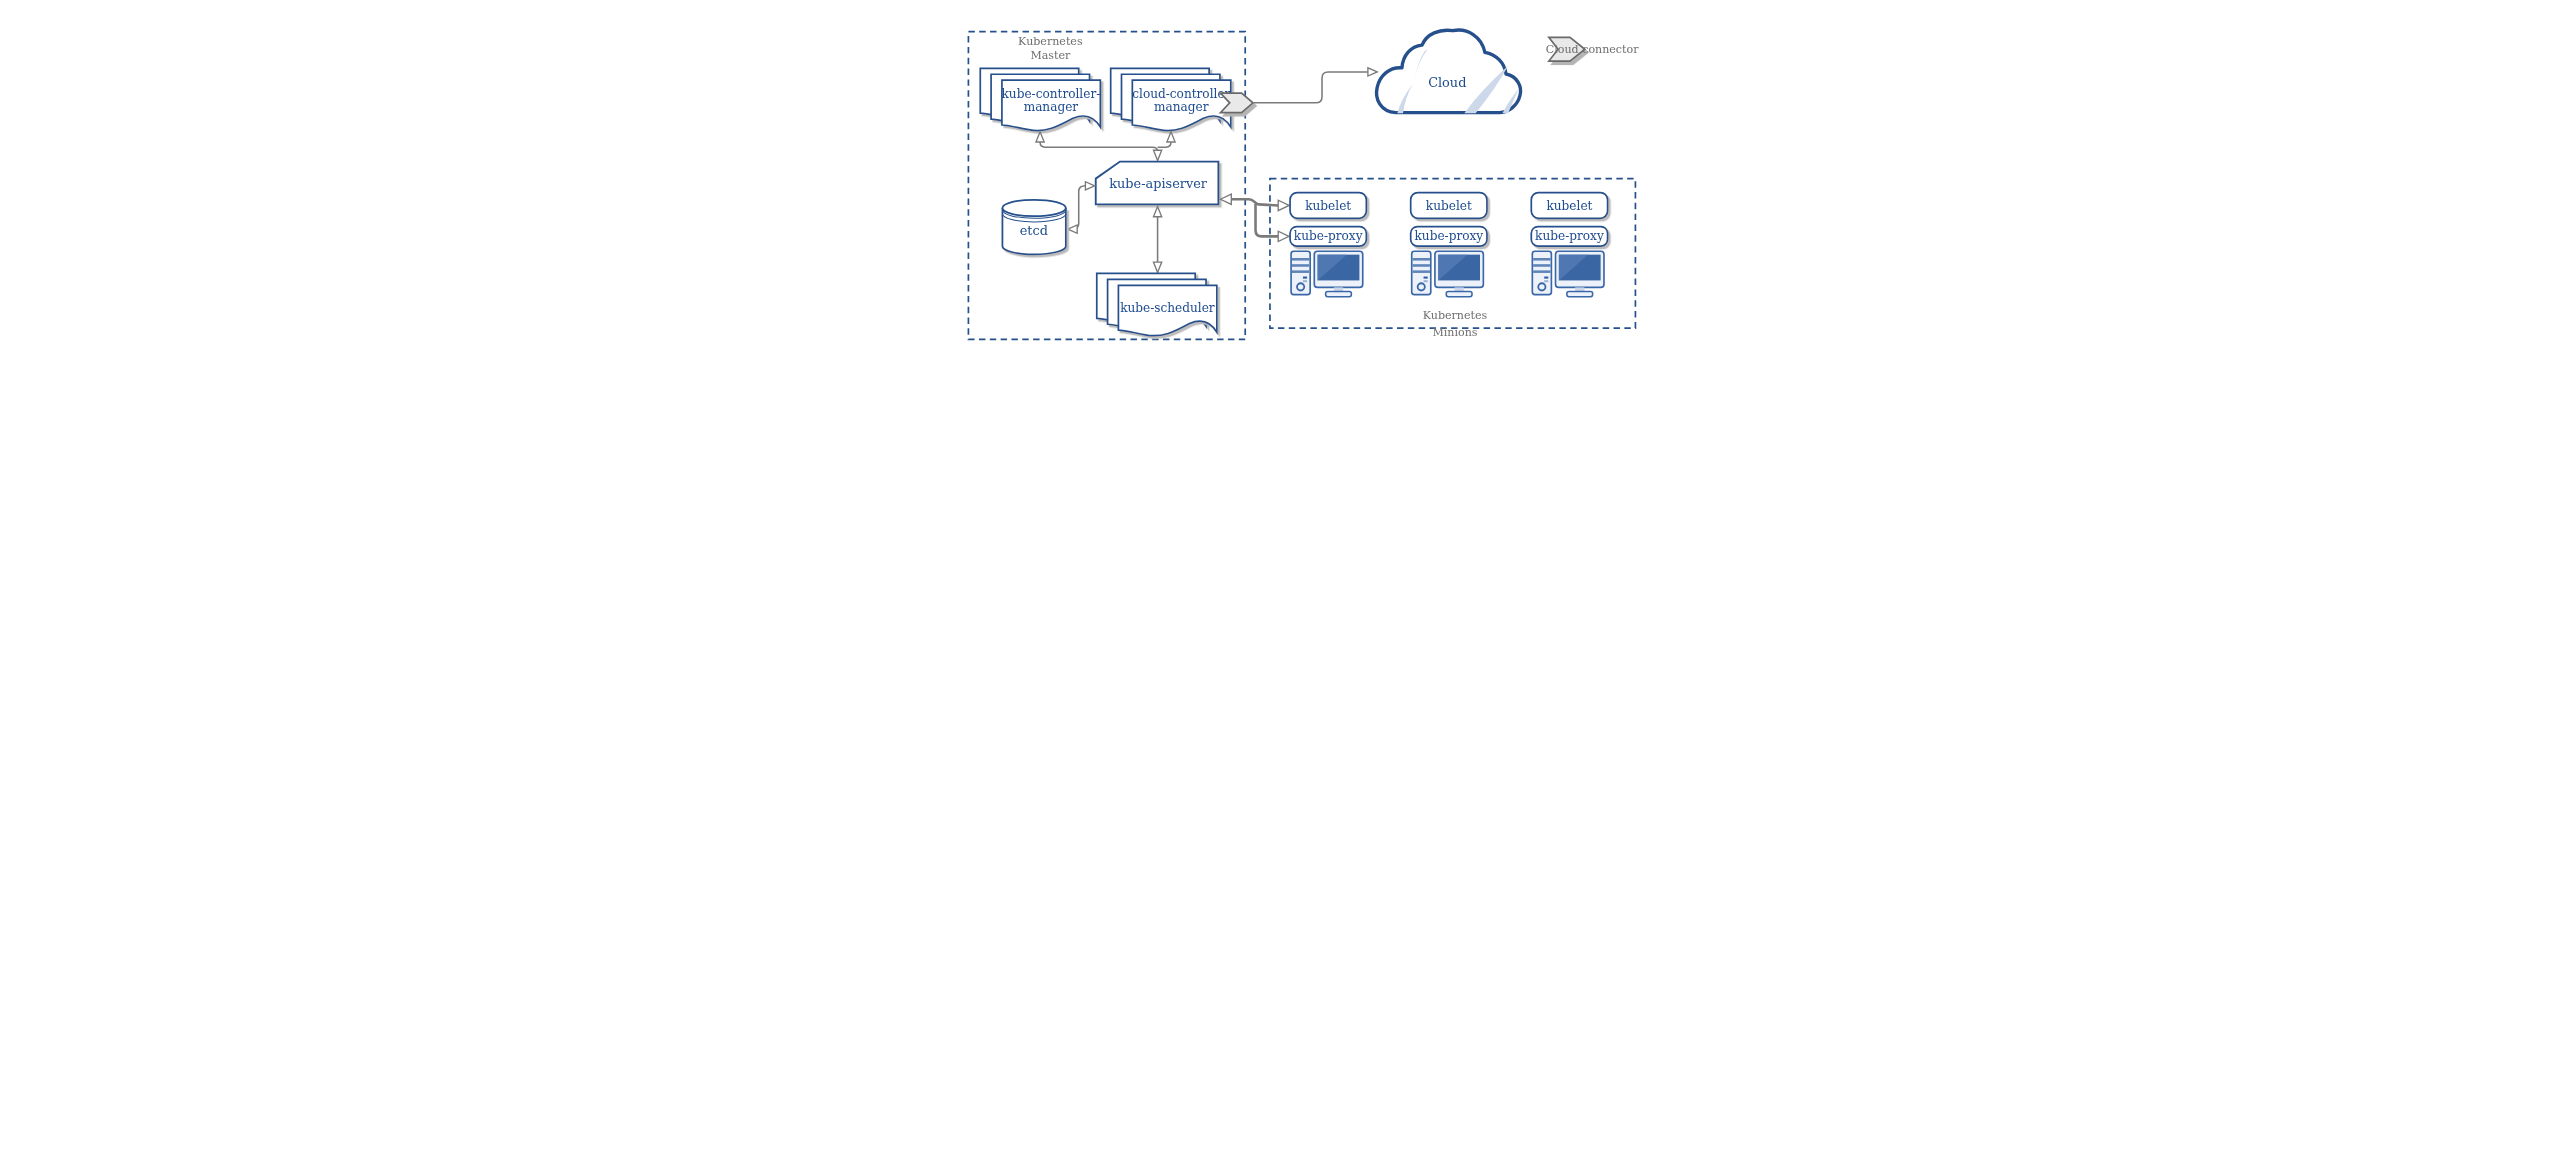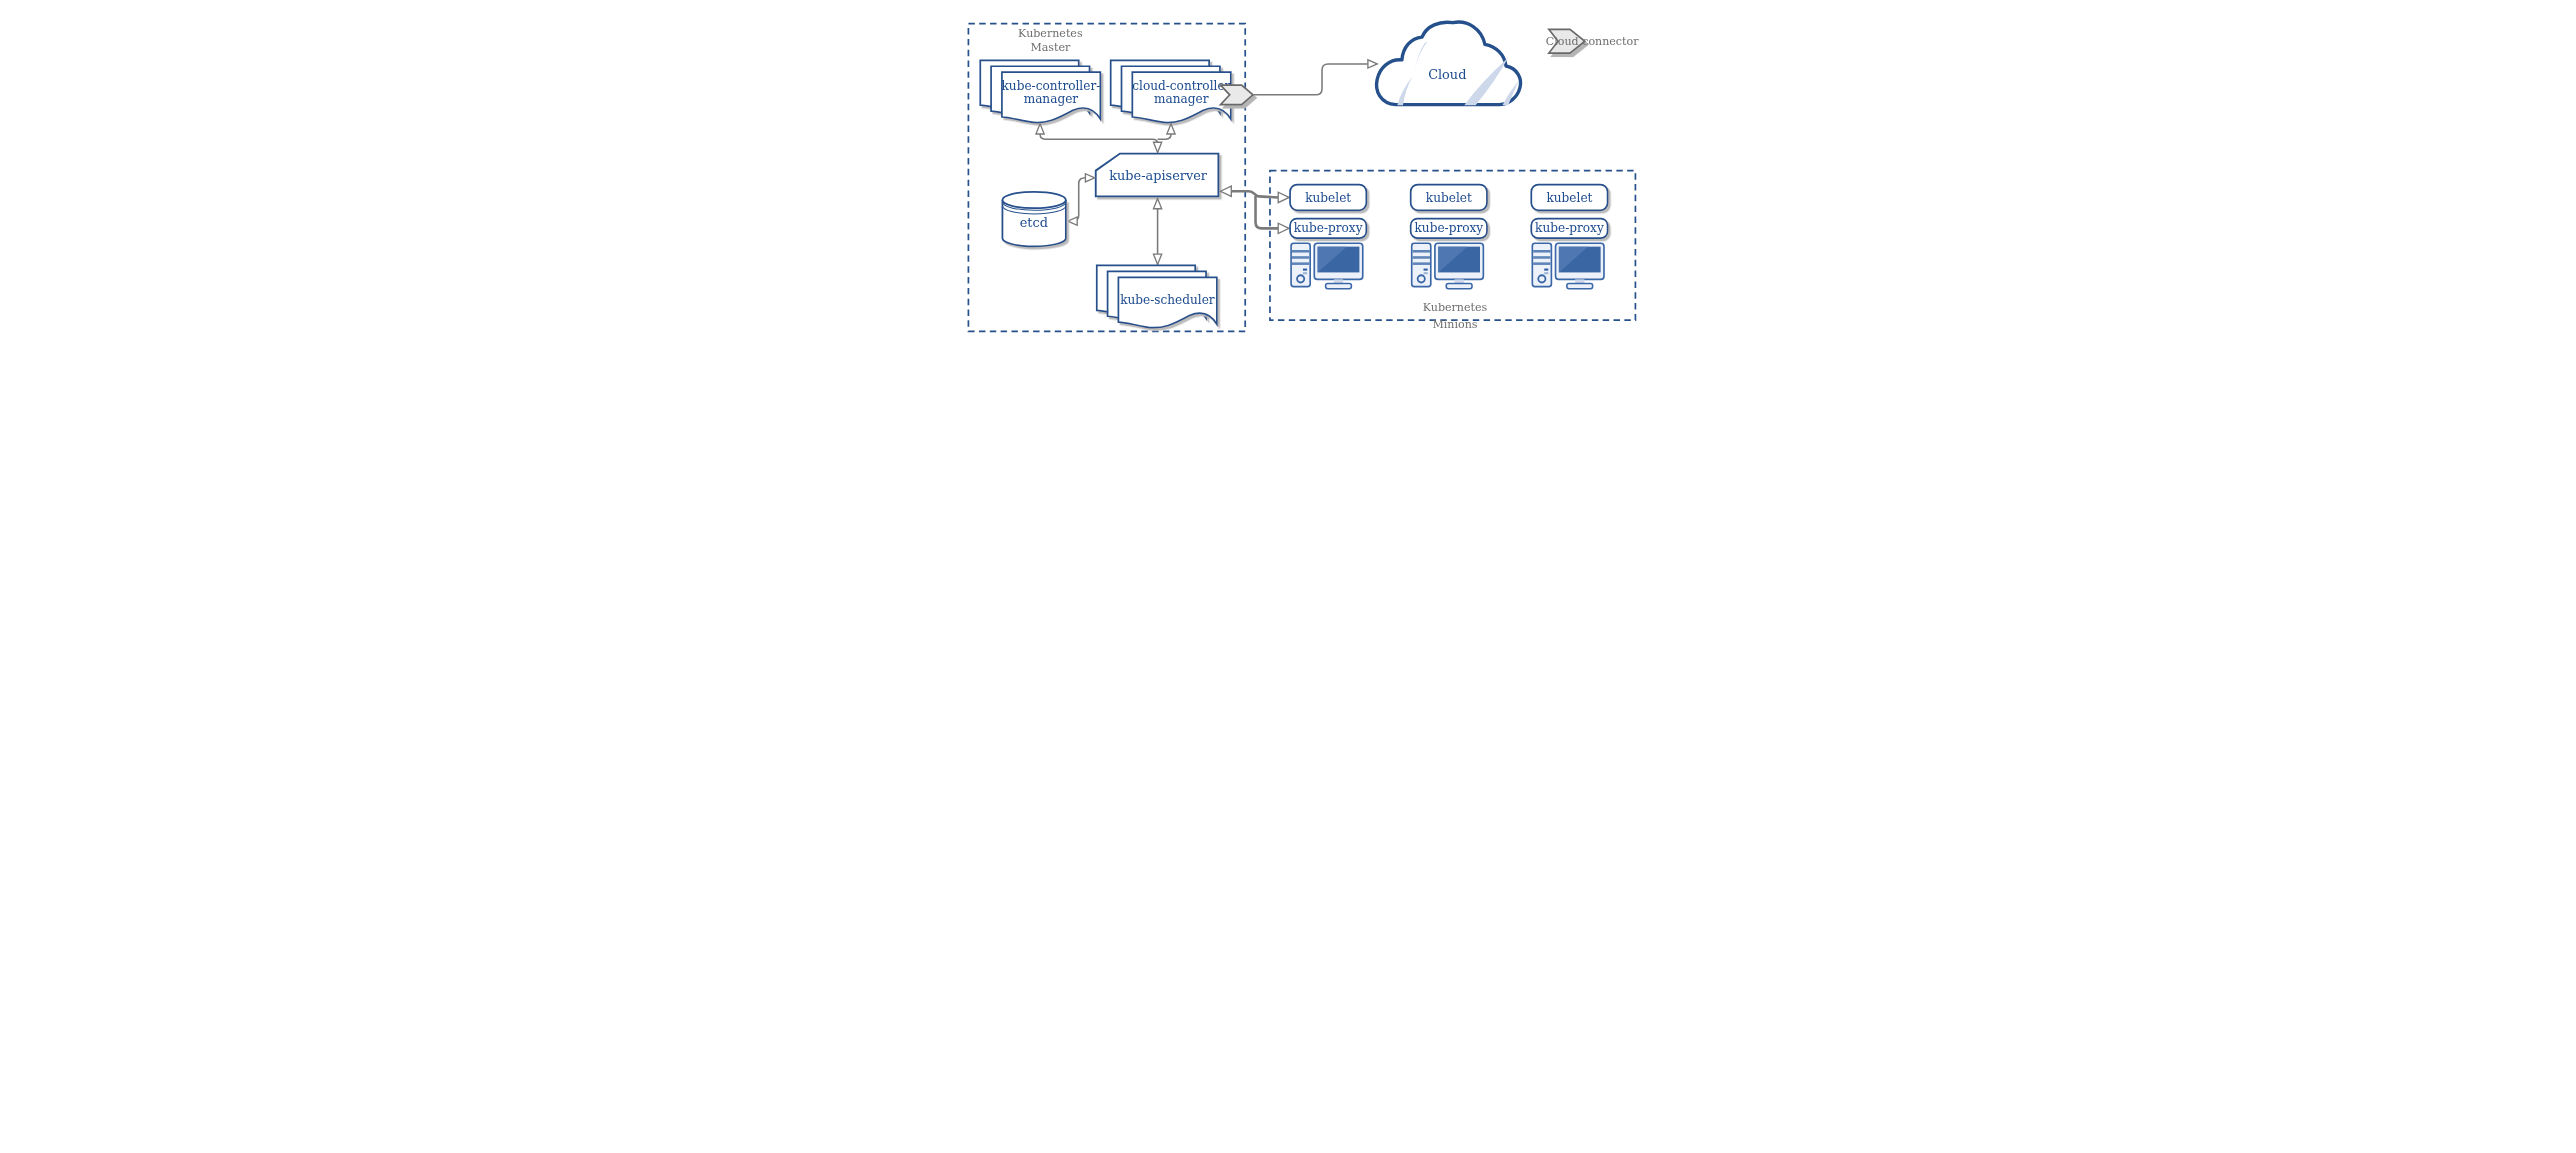--- a/index.html
+++ b/index.html
@@ -1,16 +1,16 @@
 <!DOCTYPE html>
 <html style="font-size:8.2px"><head>
 <meta charset="utf-8">
 <style>
   html,body{margin:0;padding:0;background:#ffffff;}
-  .canvas-wrap{width:100%;max-width:800px;margin:0 auto;}
+  .canvas-wrap{width:100%;max-width:800px;margin:8px auto;}
   svg{display:block;width:100%;height:auto;font-family:"DejaVu Serif","Liberation Serif",serif;}
   .card{stroke:#26508c;stroke-width:3.3;fill:#ffffff;}
   .node-box{stroke:#26508c;stroke-width:3.3;fill:#ffffff;}
   .blue-label{fill:#1d4b8f;font-size:23.5px;text-anchor:middle;}
   .big-blue-label{fill:#1d4b8f;font-size:25px;text-anchor:middle;}
   .gray-label{fill:#6e6e6e;font-size:21.5px;text-anchor:middle;}
   .dashed{fill:none;stroke:#26508c;stroke-width:3.3;stroke-dasharray:12.5 8.5;}
   .arrow-line{fill:none;stroke:#7a7a7a;stroke-width:3;}
   .arrow-line-thick{fill:none;stroke:#7a7a7a;stroke-width:5;}
   .arrow-head{fill:#ffffff;stroke:#7a7a7a;stroke-width:2.6;stroke-linejoin:miter;}

